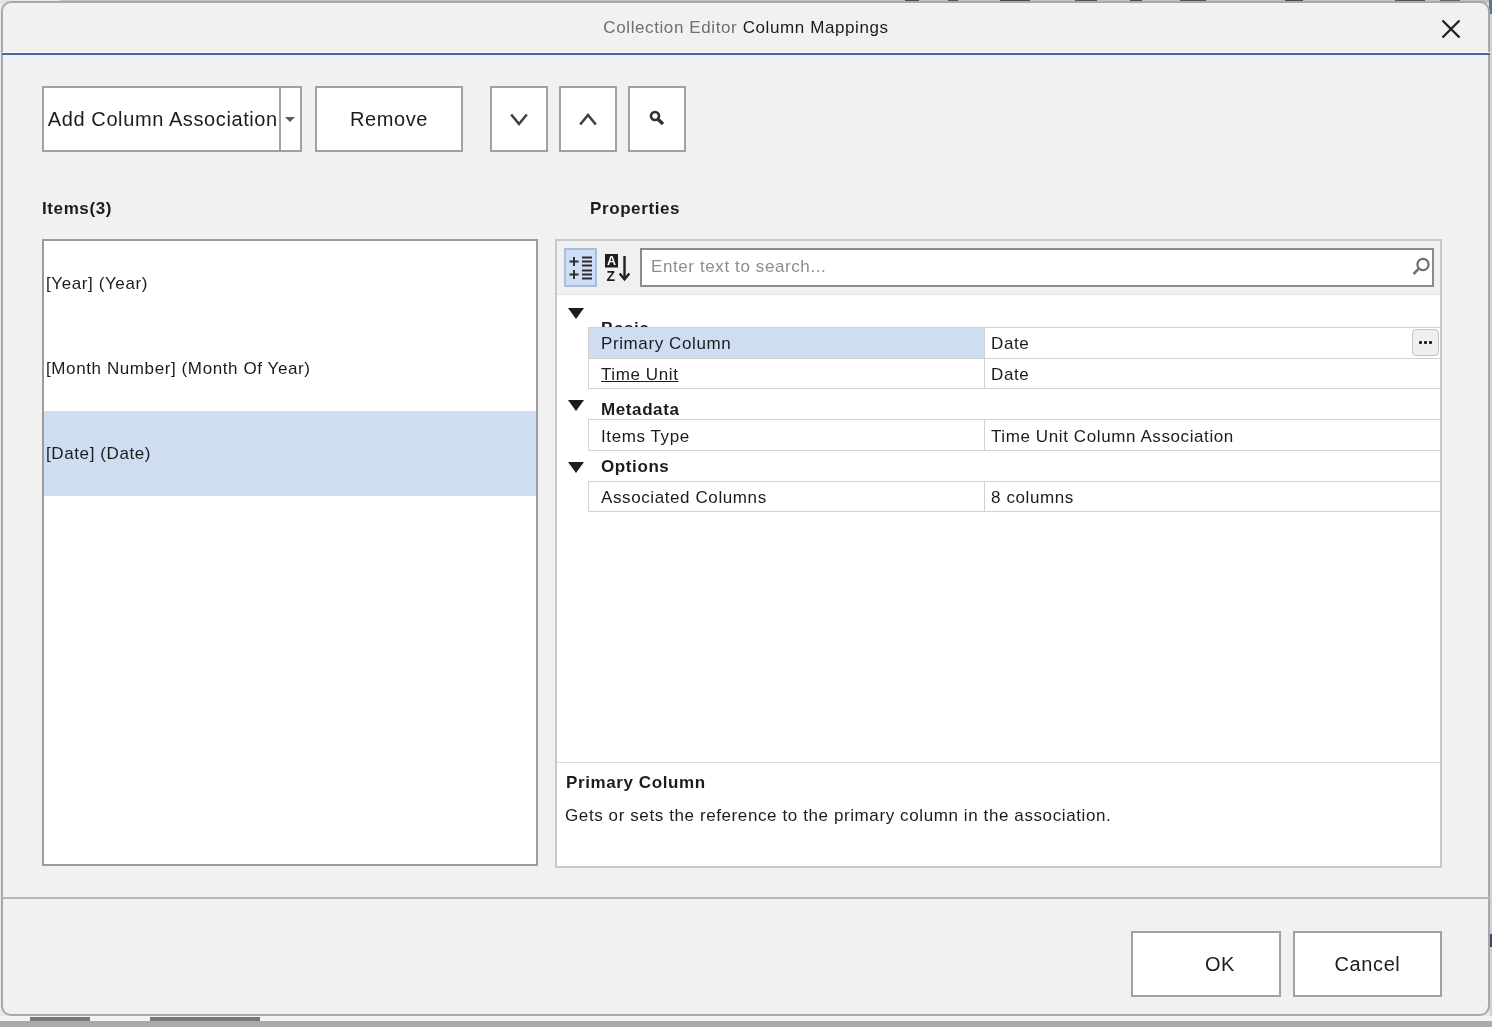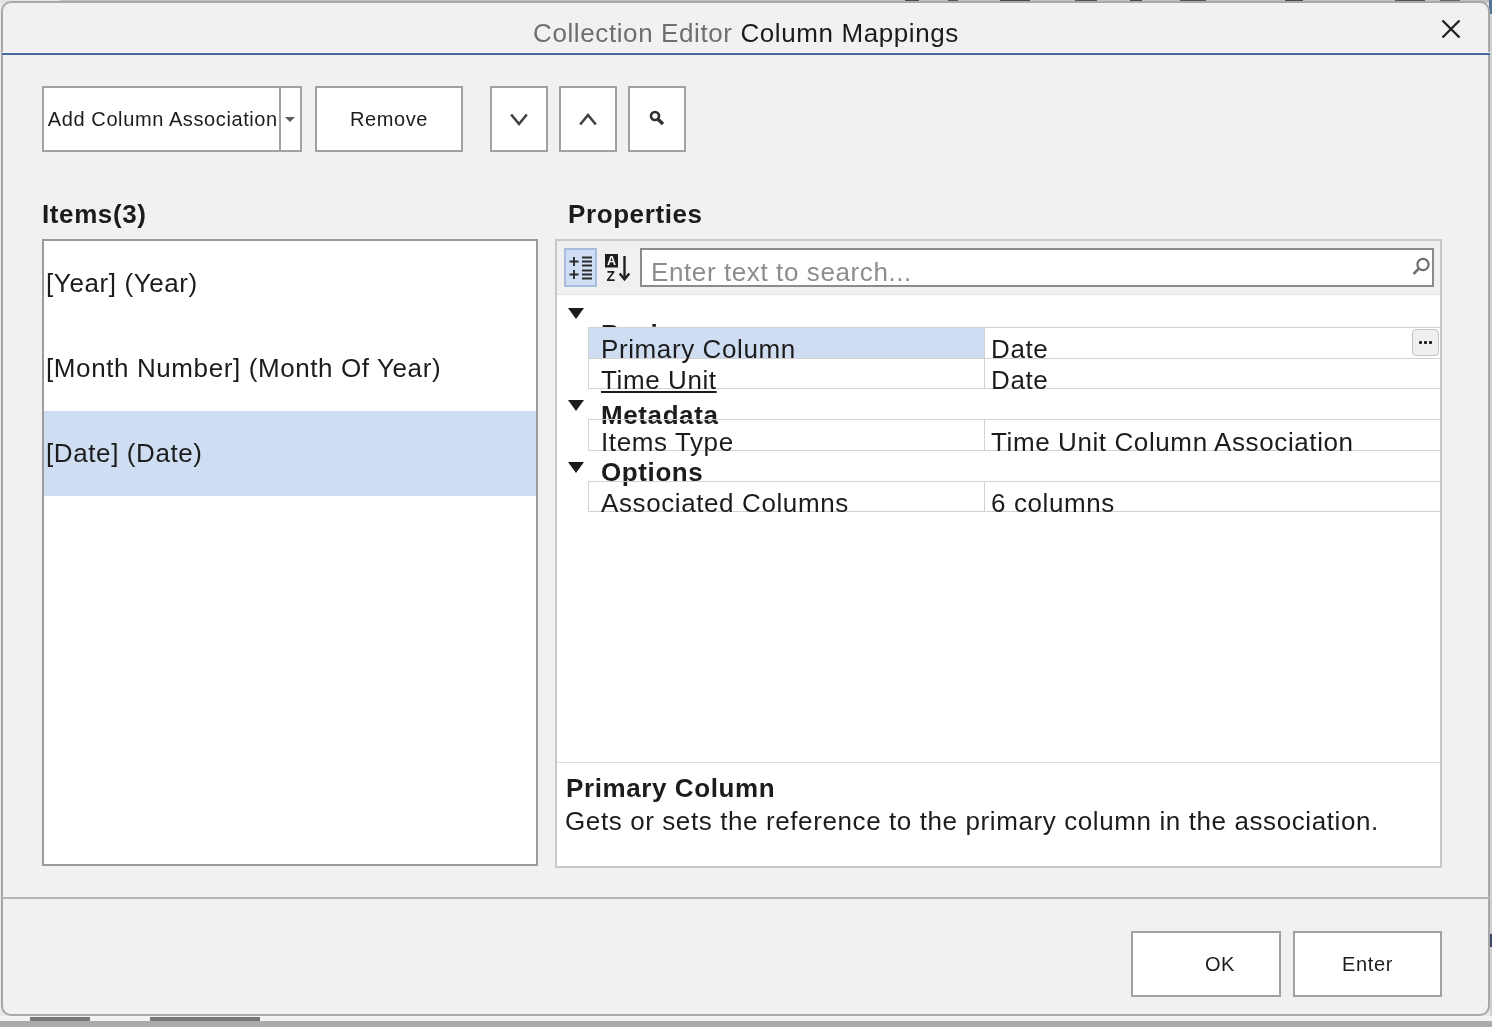--- a/index.html
+++ b/index.html
@@ -2,21 +2,21 @@
 <html><head>
 <meta charset="utf-8">
 <style>
   html,body{margin:0;padding:0;}
   body{width:1492px;height:1027px;overflow:hidden;background:#e9e9e9;
        font-family:"Liberation Sans", sans-serif;color:#1c1c1c;}
   #page{position:absolute;left:0;top:0;width:1492px;height:1027px;}
   .abs{position:absolute;box-sizing:border-box;}
   .btn{position:absolute;box-sizing:border-box;background:#fff;border:2px solid #a1a1a1;
        display:flex;align-items:center;justify-content:center;font-size:20px;letter-spacing:0.6px;white-space:nowrap;}
-  .t20{font-size:26px;letter-spacing:0.6px;white-space:nowrap;}
+  .t20{font-size:17px;letter-spacing:0.6px;white-space:nowrap;}
   .bold{font-weight:bold;}
   .tri{width:0;height:0;border-left:8px solid transparent;border-right:8px solid transparent;
        border-top:11px solid #1c1c1c;}
   .hline{position:absolute;background:#d2d2d2;height:1px;}
   .vline{position:absolute;background:#d2d2d2;width:1px;}
 </style>
 </head>
 <body>
 <div id="page">
 
@@ -69,21 +69,21 @@
       </svg>
   </div>
   <div class="btn" style="left:628px;top:86px;width:58px;height:66px;">
     <svg width="26" height="26" viewBox="0 0 26 26">
       <circle cx="11" cy="10" r="4" stroke="#303030" stroke-width="2.7" fill="none"></circle>
       <path d="M14.2 13.4 L19 18" stroke="#303030" stroke-width="3.4" fill="none"></path>
     </svg>
   </div>
 
   <div class="abs t20 bold" style="left:42px;top:199px;">Items(3)</div>
-  <div class="abs t20 bold" style="left:568px;top:199px;">Properties</div>
+  <div class="abs t20 bold" style="left:590px;top:199px;">Properties</div>
 
   <div class="abs" style="left:42px;top:239px;width:496px;height:627px;background:#fff;border:2px solid #9b9b9b;"></div>
   <div class="abs t20" style="left:44px;top:241px;width:492px;height:85px;line-height:85px;padding-left:2px;">[Year] (Year)</div>
   <div class="abs t20" style="left:44px;top:326px;width:492px;height:85px;line-height:85px;padding-left:2px;">[Month Number] (Month Of Year)</div>
   <div class="abs t20" style="left:44px;top:411px;width:492px;height:85px;line-height:85px;padding-left:2px;background:#cfddf3;">[Date] (Date)</div>
 
   <div class="abs" style="left:555px;top:239px;width:887px;height:629px;background:#fff;border:2px solid #c8c8c8;"></div>
   <div class="abs" style="left:557px;top:241px;width:883px;height:54px;background:#f0f0f0;border-bottom:1px solid #e3e3e3;"></div>
 
   <div class="abs" style="left:564px;top:248px;width:33px;height:39px;background:#d0def5;border:2px solid #a9bede;"></div>
@@ -143,23 +143,23 @@
   <div class="abs t20" style="left:991px;top:427px;">Time Unit Column Association</div>
 
   <div class="abs tri" style="left:568px;top:462px;"></div>
   <div class="abs t20 bold" style="left:601px;top:457px;">Options</div>
 
   <div class="hline" style="left:588px;top:481px;width:853px;"></div>
   <div class="hline" style="left:588px;top:511px;width:853px;"></div>
   <div class="vline" style="left:588px;top:481px;height:30px;"></div>
   <div class="vline" style="left:984px;top:481px;height:30px;"></div>
   <div class="abs t20" style="left:601px;top:488px;">Associated Columns</div>
-  <div class="abs t20" style="left:991px;top:488px;">6 columns</div>
+  <div class="abs t20" style="left:991px;top:488px;">8 columns</div>
 
   <div class="hline" style="left:557px;top:762px;width:883px;background:#dcdcdc;"></div>
   <div class="abs t20 bold" style="left:566px;top:773px;">Primary Column</div>
   <div class="abs t20" style="left:565px;top:806px;">Gets or sets the reference to the primary column in the association.</div>
 
   <div class="abs" style="left:2px;top:897px;width:1488px;height:2px;background:#b6b6b6;"></div>
   <div class="btn" style="left:1131px;top:931px;width:150px;height:66px;padding-left:28px;">OK</div>
-  <div class="btn" style="left:1293px;top:931px;width:149px;height:66px;">Enter</div>
+  <div class="btn" style="left:1293px;top:931px;width:149px;height:66px;">Cancel</div>
 
 </div>
 
 </body></html>

